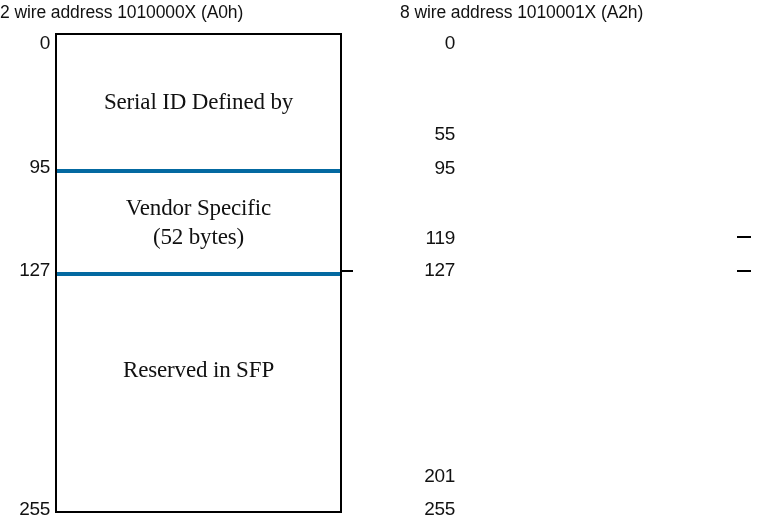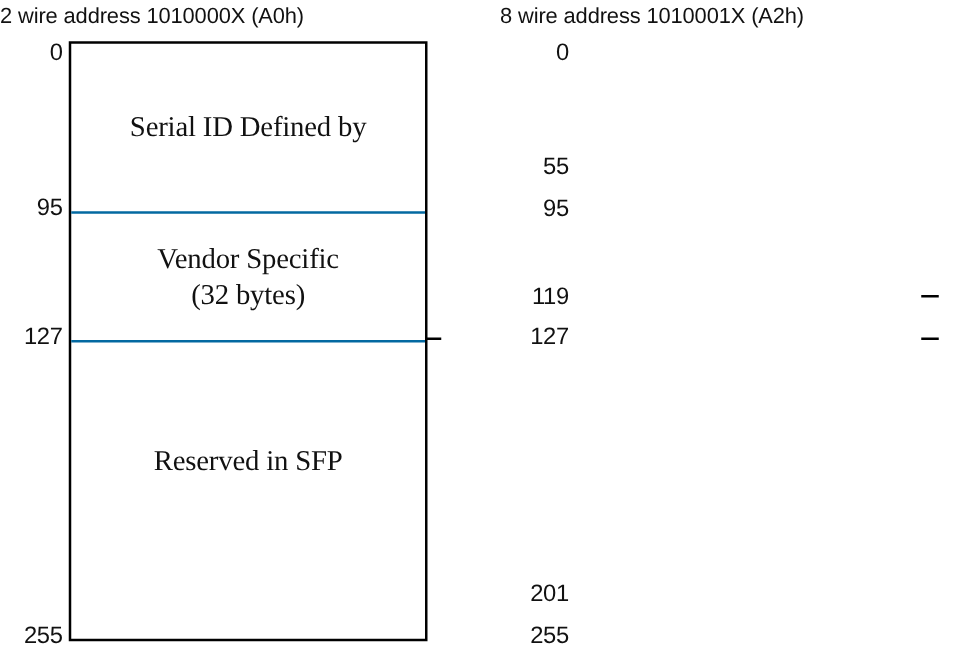--- a/index.html
+++ b/index.html
@@ -58,21 +58,21 @@
     display: flex;
     flex-direction: column;
     align-items: center;
     justify-content: center;
     text-align: center;
     line-height: 1.22;
     overflow: hidden;
   }
   .region + .region { }
   .region.divider-top {
-    border-top: 2px solid #0369a1;
+    border-top: 4px solid #0369a1;
   }
   .region-line {
     display: block;
     white-space: nowrap;
   }
   .normal .region-line {
     font-size: 23px;
     font-weight: 400;
     letter-spacing: -0.15px;
     font-family: Liberation Serif, serif;
@@ -126,21 +126,21 @@
   <div class="addr-label" style="top:499px;">255</div>
 
   <div class="map-box" id="box-a0h">
 
     <div class="region normal" style="top:0px; height:134px;">
       <span class="region-line">Serial ID Defined by</span>
     </div>
 
     <div class="region normal divider-top" style="top:134px; height:103px;">
       <span class="region-line">Vendor Specific</span>
-      <span class="region-line">(32 bytes)</span>
+      <span class="region-line">(52 bytes)</span>
     </div>
 
     <div class="region normal divider-top" style="top:237px; height:192px;">
       <span class="region-line">Reserved in SFP</span>
     </div>
 
   </div>
 </div>
 
 <div class="column" id="col-a2h">

